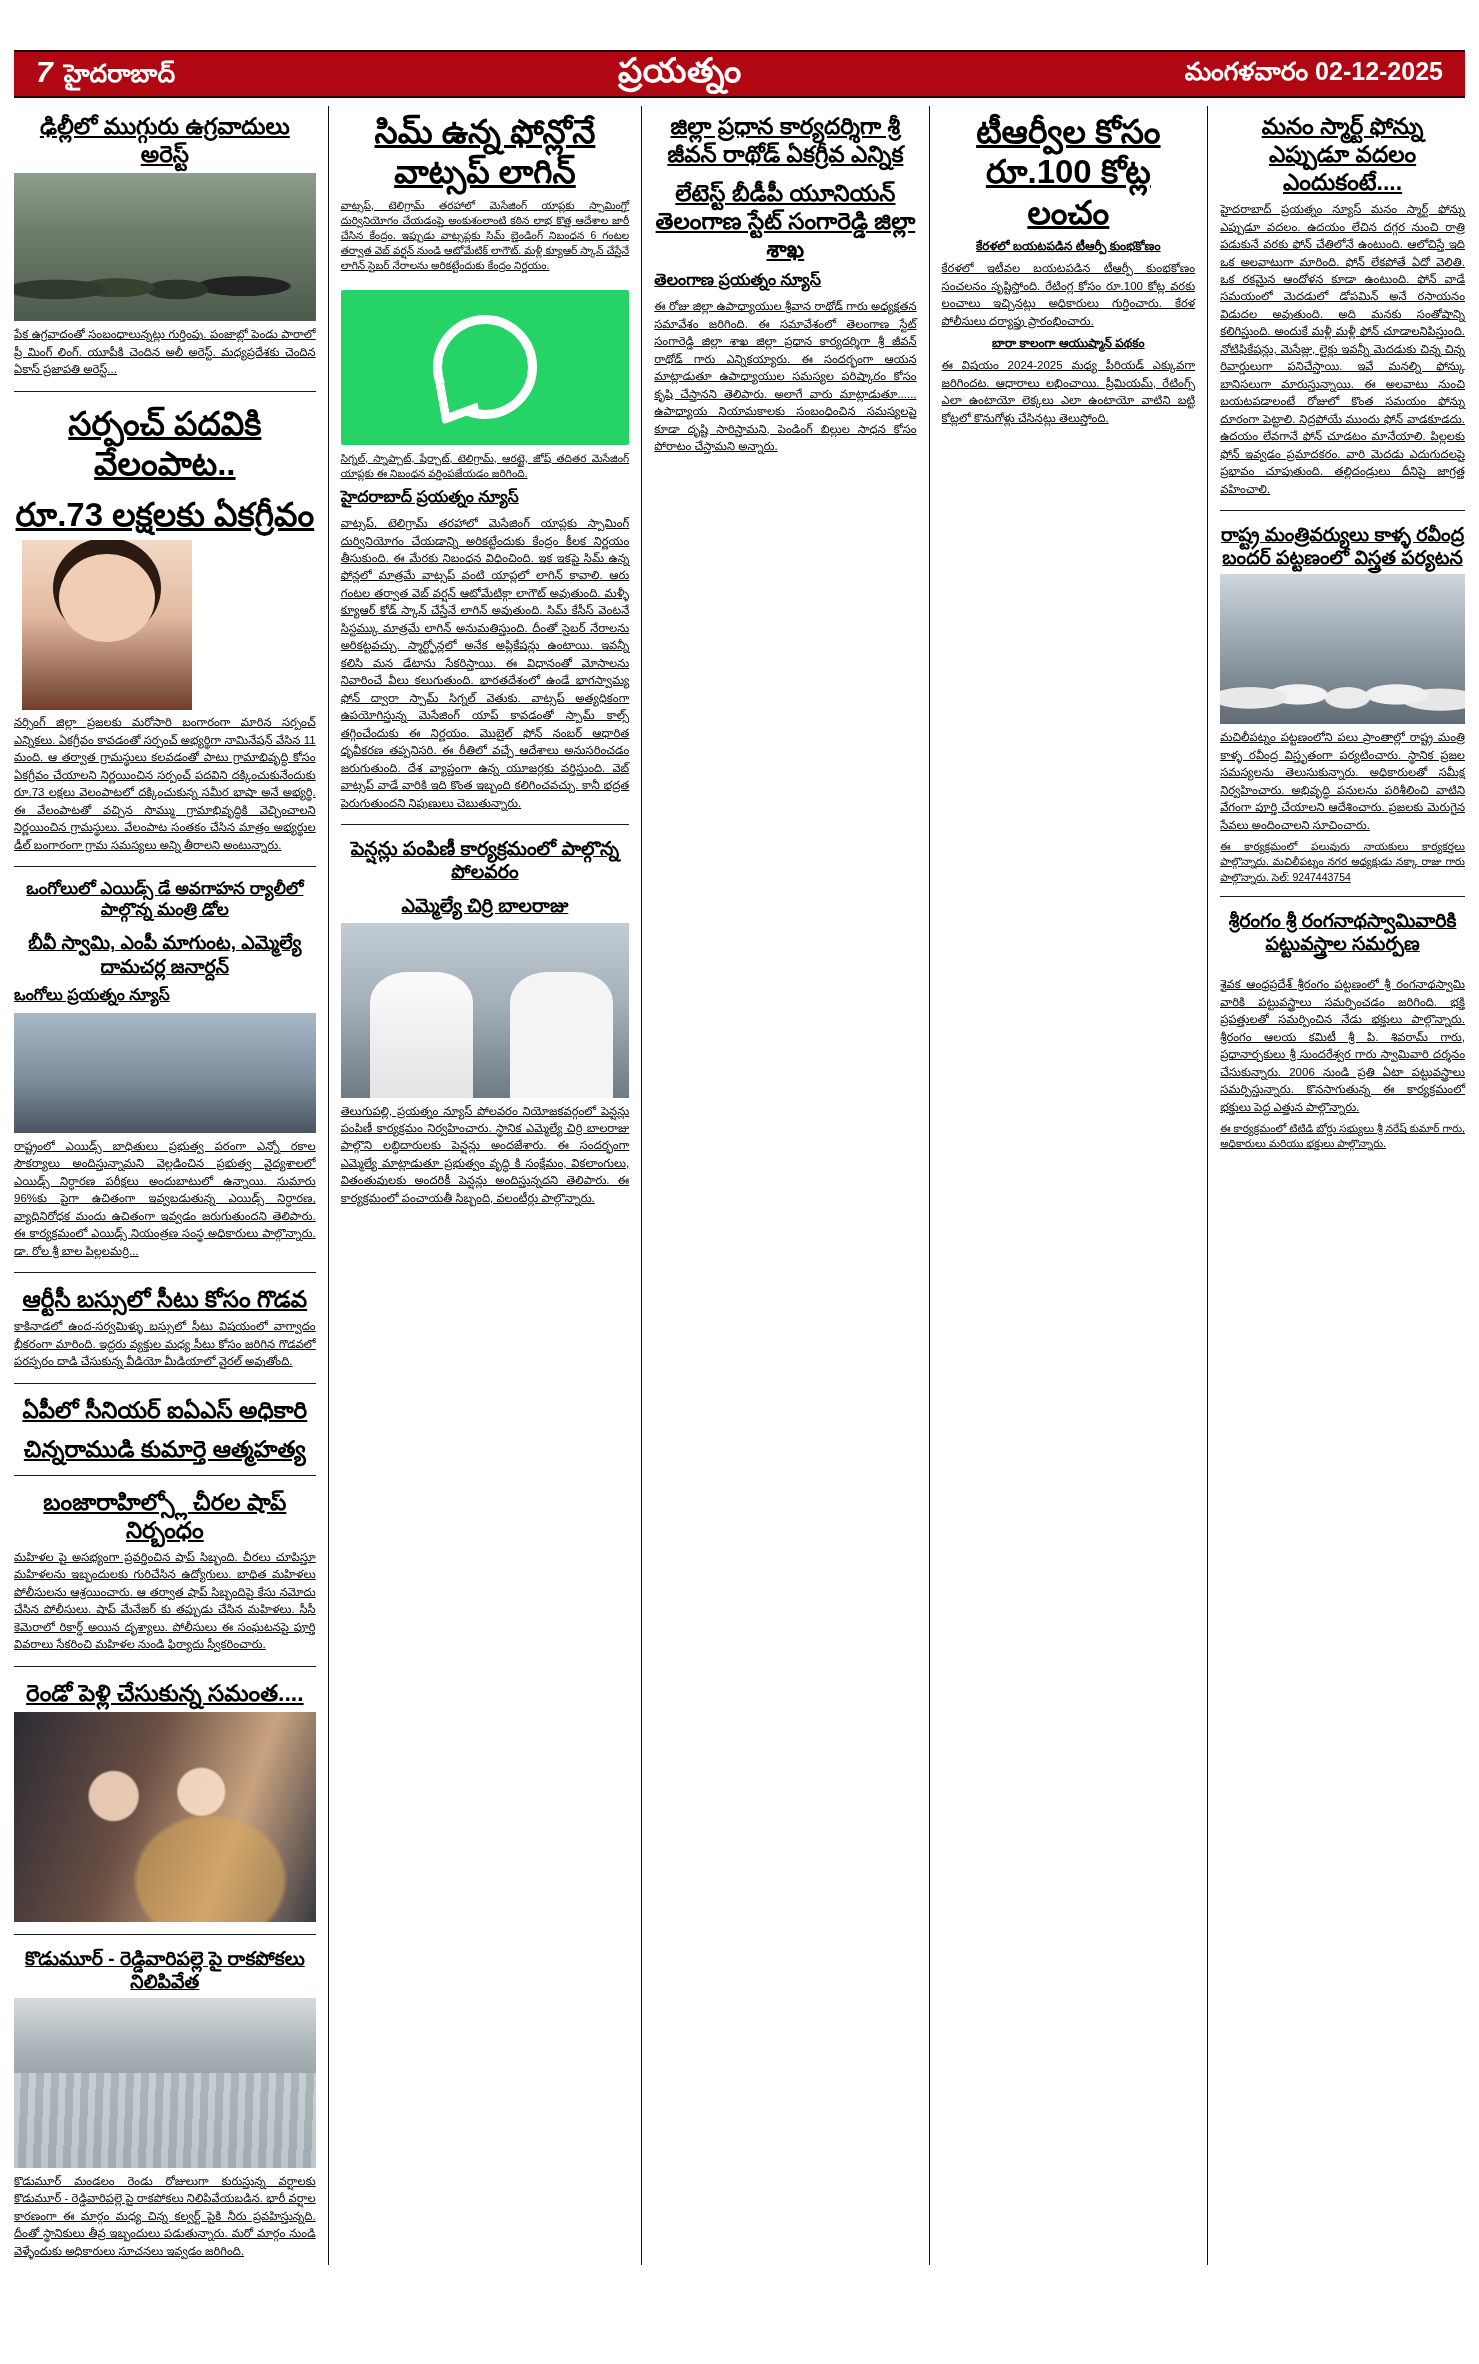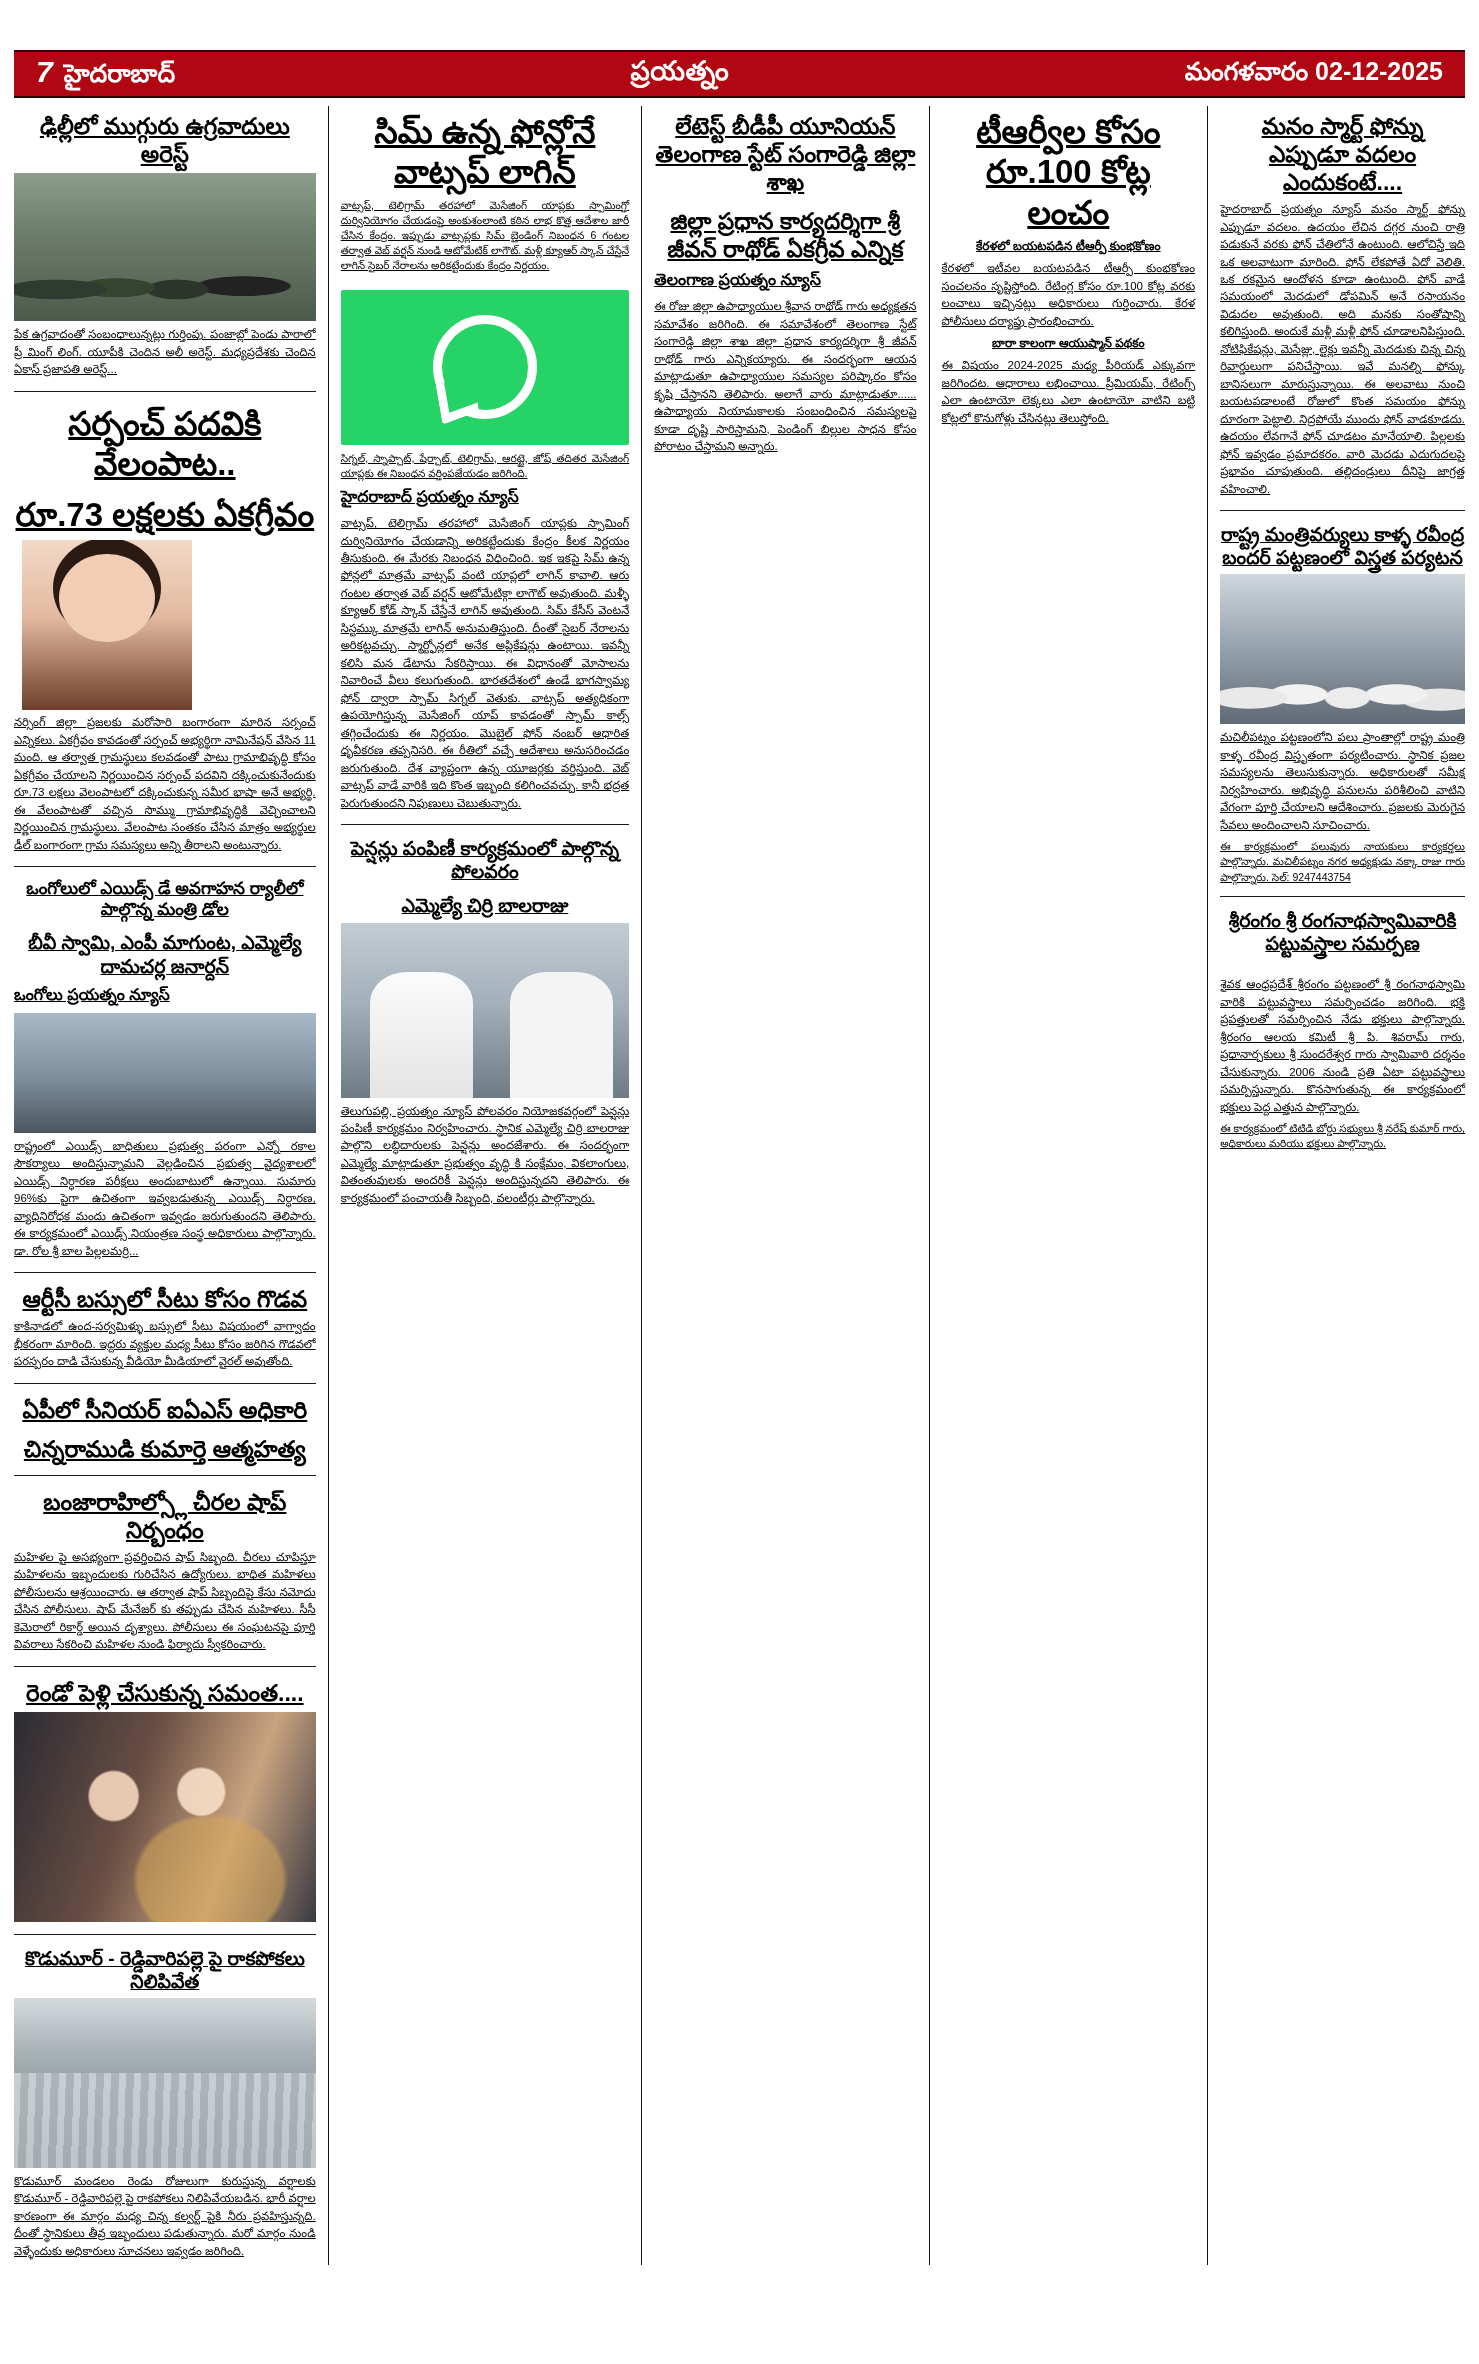--- a/index.html
+++ b/index.html
@@ -30,21 +30,21 @@
     justify-content: space-between;
     padding: 0 22px;
     color: #fff;
   }
   .mast-left { display: flex; align-items: baseline; gap: 12px; }
   .mast-pageno {
     font-size: 30px; font-weight: bold; font-style: italic;
     letter-spacing: -1px;
   }
   .mast-city { font-size: 25px; font-weight: bold; }
-  .mast-title { font-size: 27px; font-weight: bold; letter-spacing: 0.5px; }
+  .mast-title { font-size: 34px; font-weight: bold; letter-spacing: 0.5px; }
   .mast-date { font-size: 25px; font-weight: bold; }
 
   
   .content {
     display: flex;
     gap: 12px;
     margin-top: 8px;
     text-decoration: underline;
   }
   .col { display: flex; flex-direction: column; }
@@ -359,22 +359,22 @@
 
 ఈ సందర్భంగా ఎమ్మెల్యే మాట్లాడుతూ ప్రభుత్వం వృద్ధి కి సంక్షేమం, వికలాంగులు, వితంతువులకు అందరికీ పెన్షన్లు అందిస్తున్నదని తెలిపారు.
 
 ఈ కార్యక్రమంలో పంచాయతీ సిబ్బంది, వలంటీర్లు పాల్గొన్నారు.</p>
     </div>
 
     <div class="sep"></div>
 
     <div class="col col-3">
 
+      <h2 class="hl">జిల్లా ప్రధాన కార్యదర్శిగా శ్రీ జీవన్ రాథోడ్ ఏకగ్రీవ ఎన్నిక</h2>
       <h2 class="hl">లేటెస్ట్ బీడీపీ యూనియన్ తెలంగాణ స్టేట్ సంగారెడ్డి జిల్లా శాఖ</h2>
-      <h2 class="hl">జిల్లా ప్రధాన కార్యదర్శిగా శ్రీ జీవన్ రాథోడ్ ఏకగ్రీవ ఎన్నిక</h2>
 
 
       <div class="byline">తెలంగాణ ప్రయత్నం న్యూస్</div>
       <p class="body">ఈ రోజు జిల్లా ఉపాధ్యాయుల శ్రీవాన రాథోడ్ గారు అధ్యక్షతన సమావేశం జరిగింది. ఈ సమావేశంలో తెలంగాణ స్టేట్ సంగారెడ్డి జిల్లా శాఖ జిల్లా ప్రధాన కార్యదర్శిగా శ్రీ జీవన్ రాథోడ్ గారు ఎన్నికయ్యారు. ఈ సందర్భంగా ఆయన మాట్లాడుతూ ఉపాధ్యాయుల సమస్యల పరిష్కారం కోసం కృషి చేస్తానని తెలిపారు.
 
 అలాగే వారు మాట్లాడుతూ...... ఉపాధ్యాయ నియామకాలకు సంబంధించిన సమస్యలపై కూడా దృష్టి సారిస్తామని, పెండింగ్ బిల్లుల సాధన కోసం పోరాటం చేస్తామని అన్నారు.</p>
     </div>
 
     <div class="sep"></div>
 

